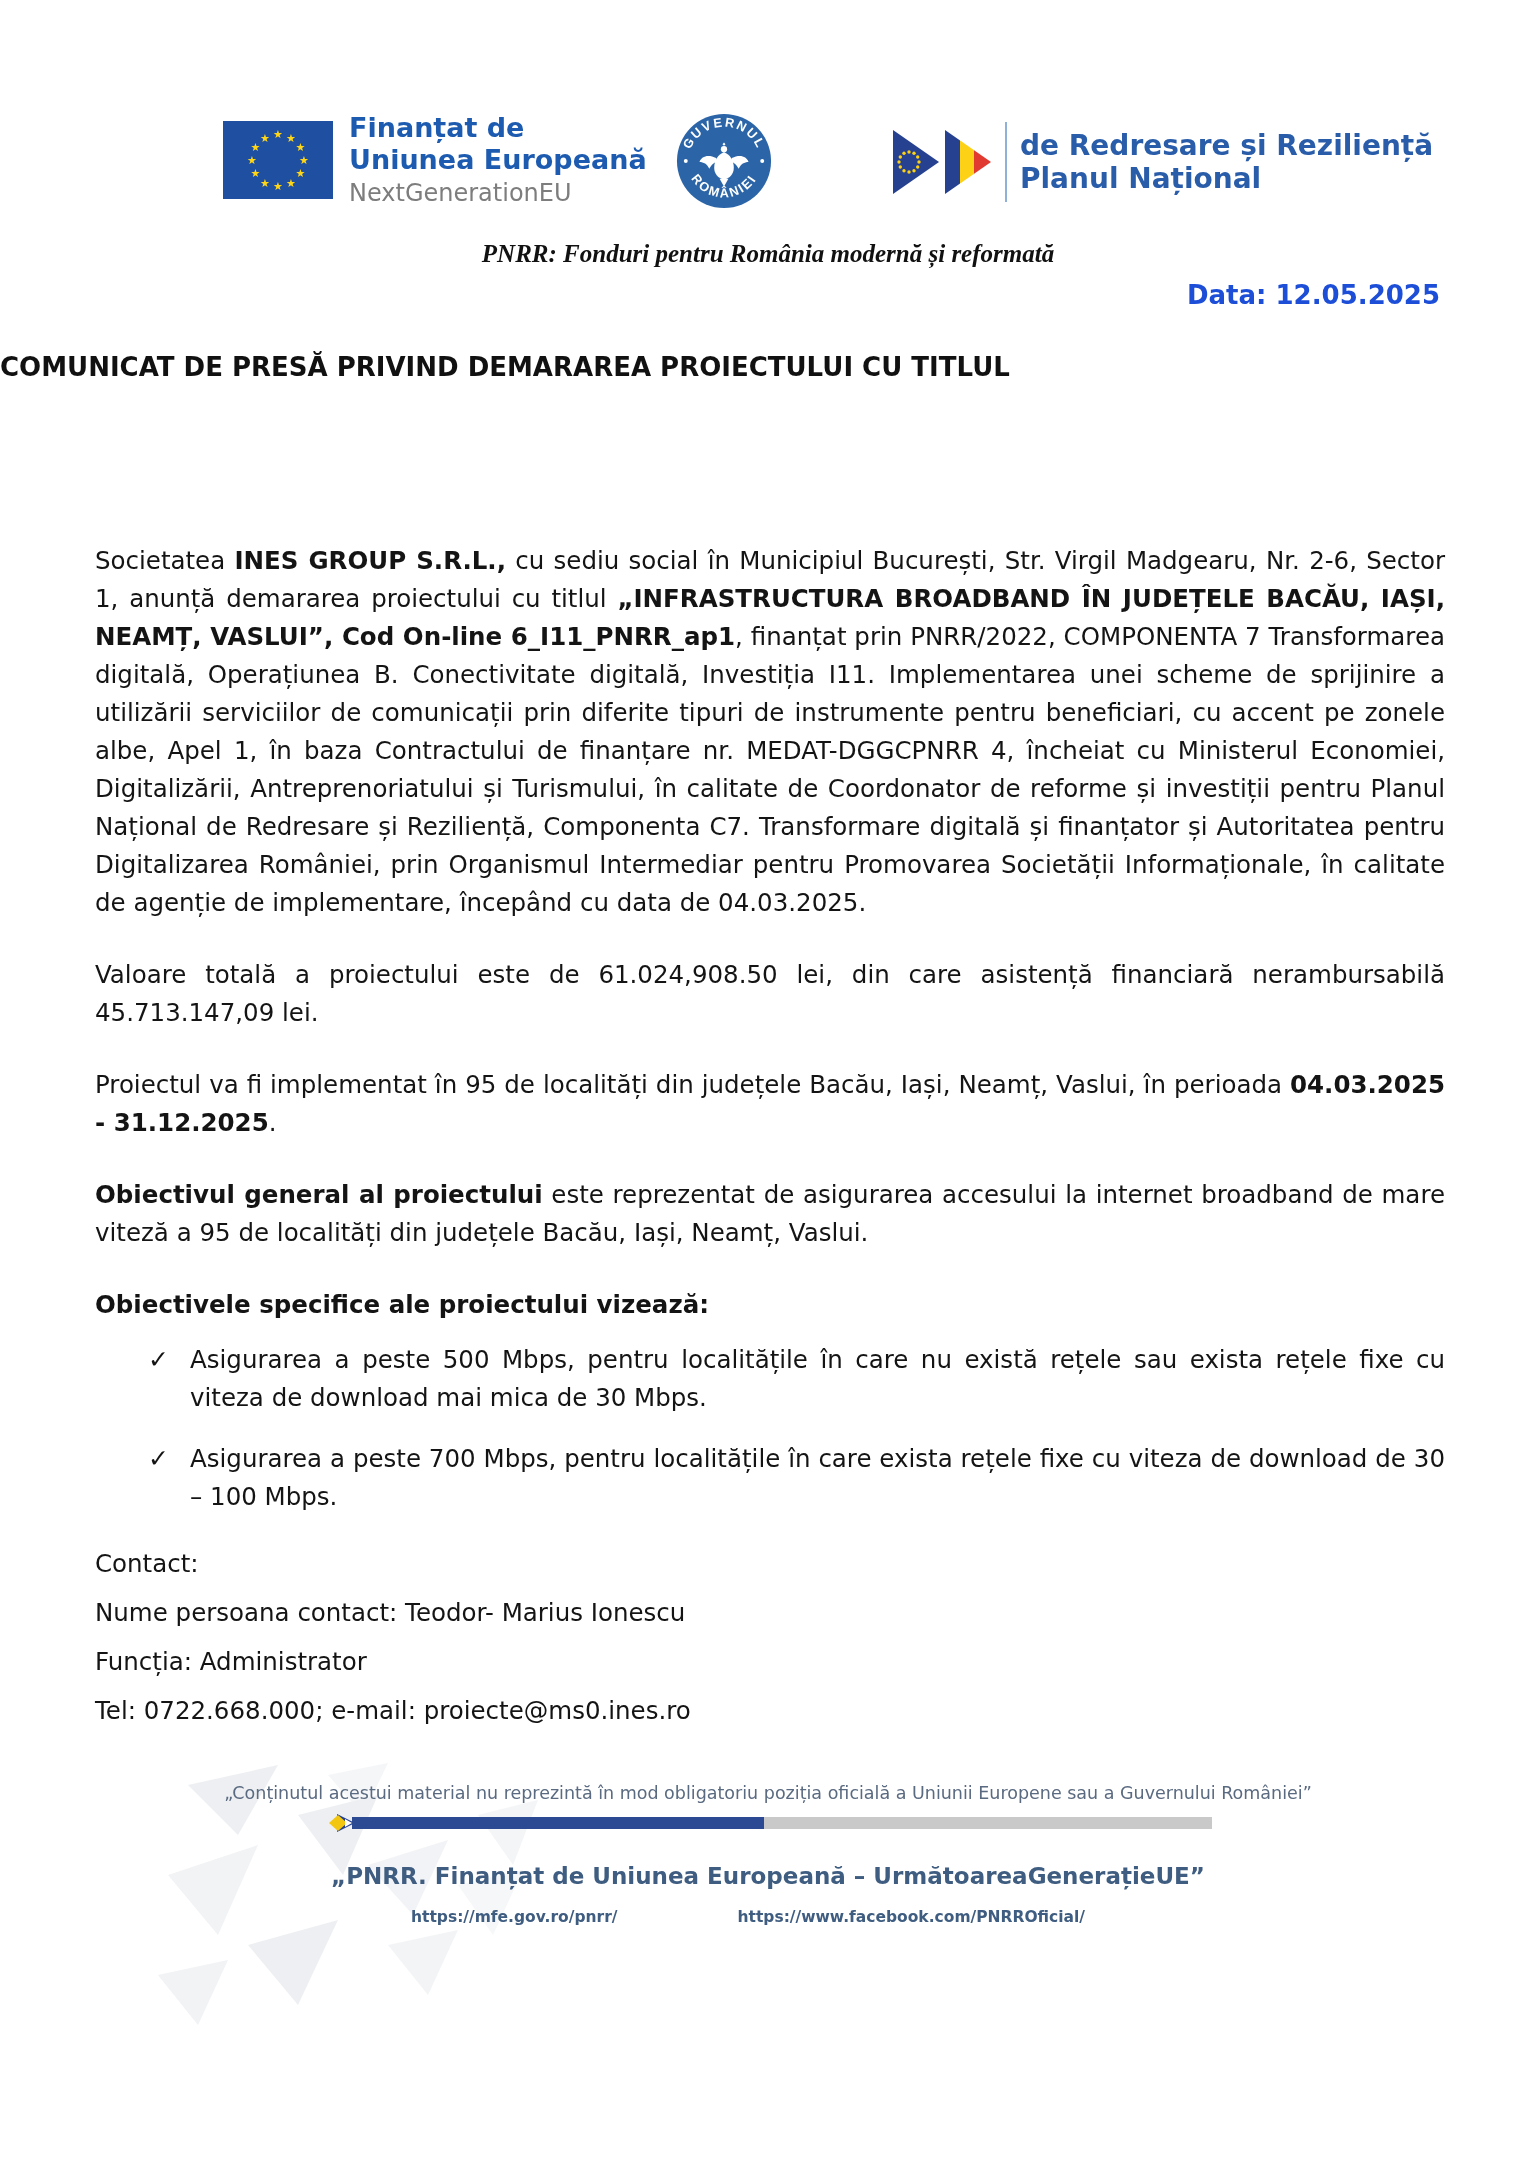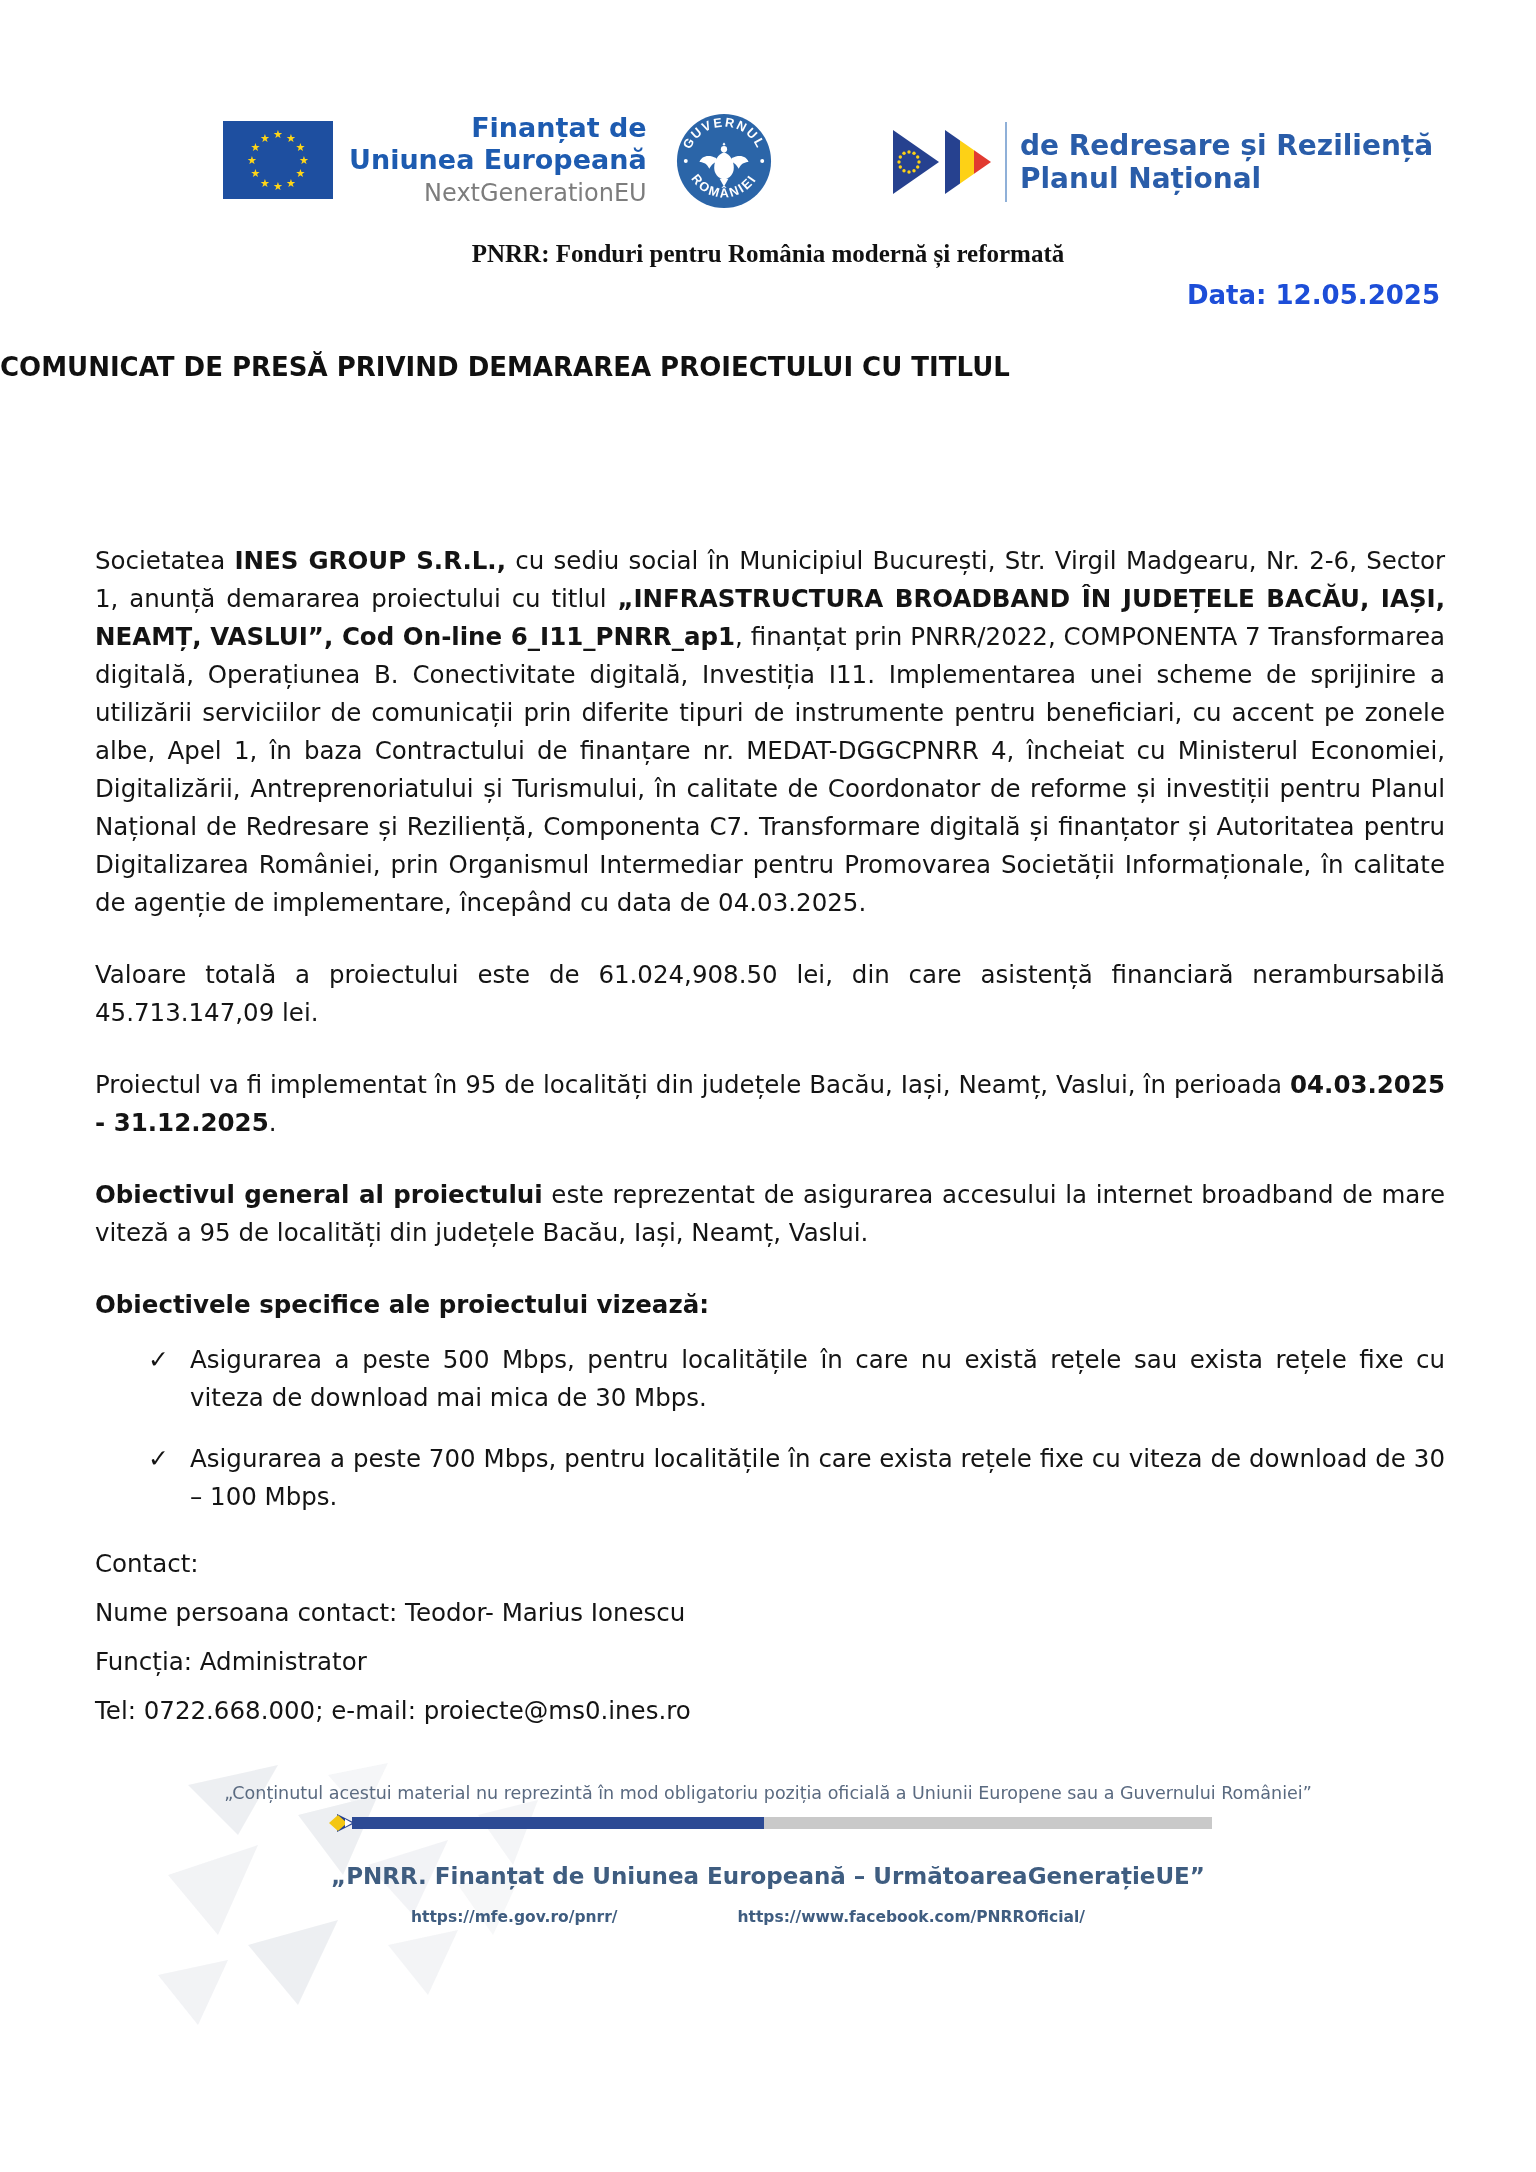--- a/index.html
+++ b/index.html
@@ -4,30 +4,30 @@
 <style>
   html,body{margin:0;padding:0;background:#ffffff;}
   .page{
     position:relative;width:1536px;height:2172px;background:#ffffff;
     font-family:"DejaVu Sans","Liberation Sans",sans-serif;color:#141414;overflow:hidden;
   }
   
   .logos{position:absolute;left:0;top:0;width:100%;height:230px;}
   .eu-logo{position:absolute;left:223px;top:112px;display:flex;align-items:flex-start;gap:16px;}
   .eu-flag{display:block;margin-top:9px;}
-  .eu-text{display:flex;flex-direction:column;align-items:flex-end;}
+  .eu-text{display:flex;flex-direction:column;}
   .eu-l1,.eu-l2{font-weight:bold;color:#1d5bb0;font-size:27px;line-height:32px;}
   .eu-l3{color:#7d7d7d;font-size:24px;line-height:31px;margin-top:2px;}
   .gov-seal{position:absolute;left:675px;top:112px;}
   .pnrr-logo{position:absolute;left:893px;top:122px;display:flex;align-items:center;}
   .pnrr-sep{width:2px;height:80px;background:#8fb0d8;margin:0 13px 0 12px;}
   .pnrr-text{font-weight:bold;color:#2a5da9;font-size:28px;line-height:33px;white-space:nowrap;}
   
   .tagline{position:absolute;left:0;top:240px;width:100%;text-align:center;
-    font-family:"Liberation Serif","DejaVu Serif",serif;font-weight:bold;
+    font-family:"Liberation Serif","DejaVu Serif",serif;font-style:italic;font-weight:bold;
     font-size:25px;color:#111;}
   .dateline{position:absolute;right:96px;top:280px;font-weight:bold;font-size:26px;color:#1d4ed8;}
   .title{position:absolute;left:0;width:100%;text-align:left;font-weight:bold;font-size:26px;color:#111;}
   .t1{top:352px;}
   .t2{top:424px;}
   
   .content{position:absolute;left:95px;top:542px;width:1350px;font-size:24.5px;line-height:38px;text-align:justify;}
   .content p{margin:0 0 34px 0;}
   .content b{font-weight:bold;}
   .obj-head{font-weight:bold;margin:0 0 17px 0 !important;text-align:left;}

